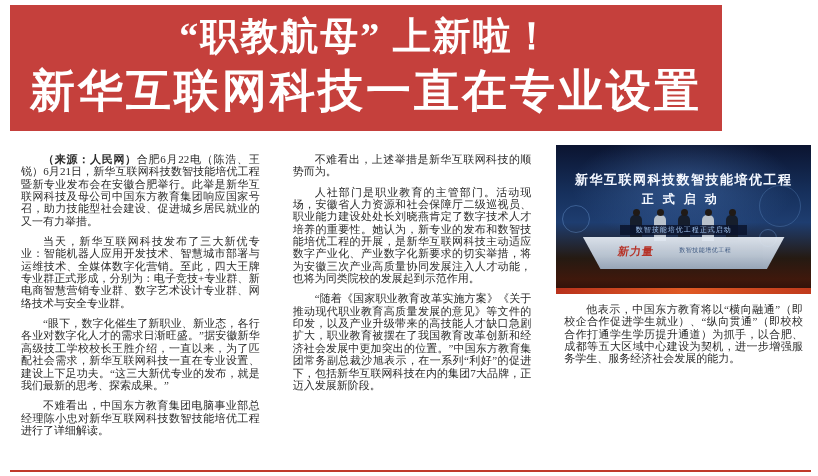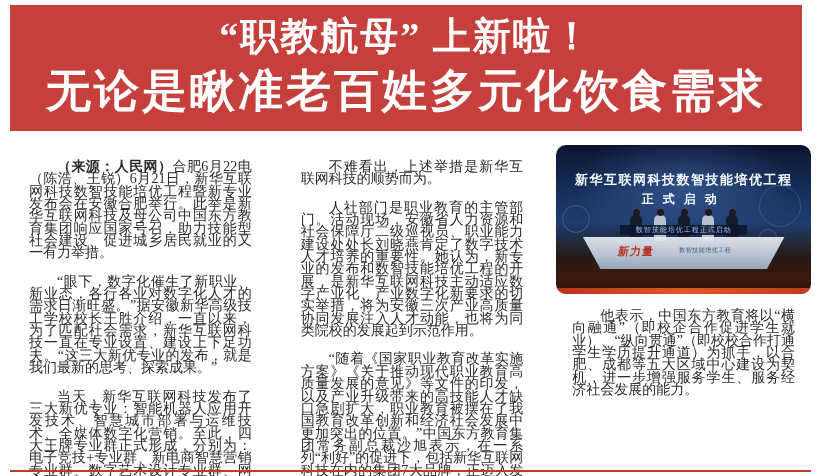--- a/index.html
+++ b/index.html
@@ -2,48 +2,47 @@
 <html><head>
 <meta charset="utf-8">
 <style>
   html,body{margin:0;padding:0;}
   body{
     width:818px;height:476px;background:#ffffff;position:relative;overflow:hidden;
     font-family:"Liberation Serif","DejaVu Serif",serif;
   }
   
   .headline{
-    position:absolute;left:10px;top:5px;width:792px;height:126px;
+    position:absolute;left:10px;top:5px;width:712px;height:126px;
     background:#c5403c;color:#ffffff;text-align:center;overflow:hidden;
   }
   .headline .l1{
     margin-top:7px;font-size:38px;font-weight:bold;line-height:48px;
     letter-spacing:2px;white-space:nowrap;
   }
   .headline .l2{
     font-size:45px;font-weight:bold;line-height:62px;
     letter-spacing:3px;white-space:nowrap;
   }
   
   .columns{
     position:absolute;left:13px;top:145px;width:798px;
     display:flex;gap:17px;
   }
   .col{flex:1 1 0;min-width:0;}
   .col p{
-    margin:16px;font-size:14px;line-height:12.35px;color:#2a2a2a;
+    margin:8px;font-size:11px;line-height:12.35px;color:#2a2a2a;
     text-align:justify;text-justify:inter-ideograph;text-indent:2em;
     word-break:break-all;
   }
   .col p .lead{font-weight:bold;}
   
   .photo{
     position:relative;width:100%;height:149px;margin-bottom:9px;overflow:hidden;
     background:linear-gradient(180deg,#0b1430 0%,#16305c 32%,#1e3d70 52%,#251a12 76%,#3f180c 90%,#2a0f08 100%);
-    border-radius:10px;
   }
   .photo .glow{
     position:absolute;left:0;top:0;right:0;height:70%;
     background:radial-gradient(ellipse at 50% 40%,rgba(80,125,190,0.45),rgba(80,125,190,0) 62%);
   }
   .photo .bokeh{
     position:absolute;border:1px solid rgba(120,170,230,0.35);border-radius:50%;
   }
   .photo .bk1{left:6px;top:60px;width:26px;height:26px;}
   .photo .bk2{right:10px;top:40px;width:40px;height:40px;border-color:rgba(120,170,230,0.25);}
@@ -96,29 +95,29 @@
     position:absolute;left:10px;width:801px;top:470px;height:2px;background:#c0392b;
   }
 </style>
 </head>
 <body>
 
 <div>
 
   <div class="headline">
     <div class="l1">“职教航母” 上新啦！</div>
-    <div class="l2">无论是瞅准老百姓多元化饮食需求</div>
+    <div class="l2">新华互联网科技一直在专业设置</div>
   </div>
 
   <div class="columns">
 
     <div class="col">
       <p><span class="lead">（来源：人民网）</span><span>合肥6月22电（陈浩、王锐）6月21日，新华互联网科技数智技能培优工程暨新专业发布会在安徽合肥举行。此举是新华互联网科技及母公司中国东方教育集团响应国家号召，助力技能型社会建设、促进城乡居民就业的又一有力举措。</span></p>
+      <p>当天，新华互联网科技发布了三大新优专业：智能机器人应用开发技术、智慧城市部署与运维技术、全媒体数字化营销。至此，四大王牌专业群正式形成，分别为：电子竞技+专业群、新电商智慧营销专业群、数字艺术设计专业群、网络技术与安全专业群。</p>
       <p>“眼下，数字化催生了新职业、新业态，各行各业对数字化人才的需求日渐旺盛。”据安徽新华高级技工学校校长王胜介绍，一直以来，为了匹配社会需求，新华互联网科技一直在专业设置、建设上下足功夫。“这三大新优专业的发布，就是我们最新的思考、探索成果。”</p>
-      <p>当天，新华互联网科技发布了三大新优专业：智能机器人应用开发技术、智慧城市部署与运维技术、全媒体数字化营销。至此，四大王牌专业群正式形成，分别为：电子竞技+专业群、新电商智慧营销专业群、数字艺术设计专业群、网络技术与安全专业群。</p>
       <p>不难看出，中国东方教育集团电脑事业部总经理陈小忠对新华互联网科技数智技能培优工程进行了详细解读。</p>
     </div>
 
     <div class="col">
       <p>不难看出，上述举措是新华互联网科技的顺势而为。</p>
       <p>人社部门是职业教育的主管部门。活动现场，安徽省人力资源和社会保障厅二级巡视员、职业能力建设处处长刘晓燕肯定了数字技术人才培养的重要性。她认为，新专业的发布和数智技能培优工程的开展，是新华互联网科技主动适应数字产业化、产业数字化新要求的切实举措，将为安徽三次产业高质量协同发展注入人才动能，也将为同类院校的发展起到示范作用。</p>
       <p>“随着《国家职业教育改革实施方案》《关于推动现代职业教育高质量发展的意见》等文件的印发，以及产业升级带来的高技能人才缺口急剧扩大，职业教育被摆在了我国教育改革创新和经济社会发展中更加突出的位置。”中国东方教育集团常务副总裁沙旭表示，在一系列“利好”的促进下，包括新华互联网科技在内的集团7大品牌，正迈入发展新阶段。</p>
     </div>
 
     <div class="col">

